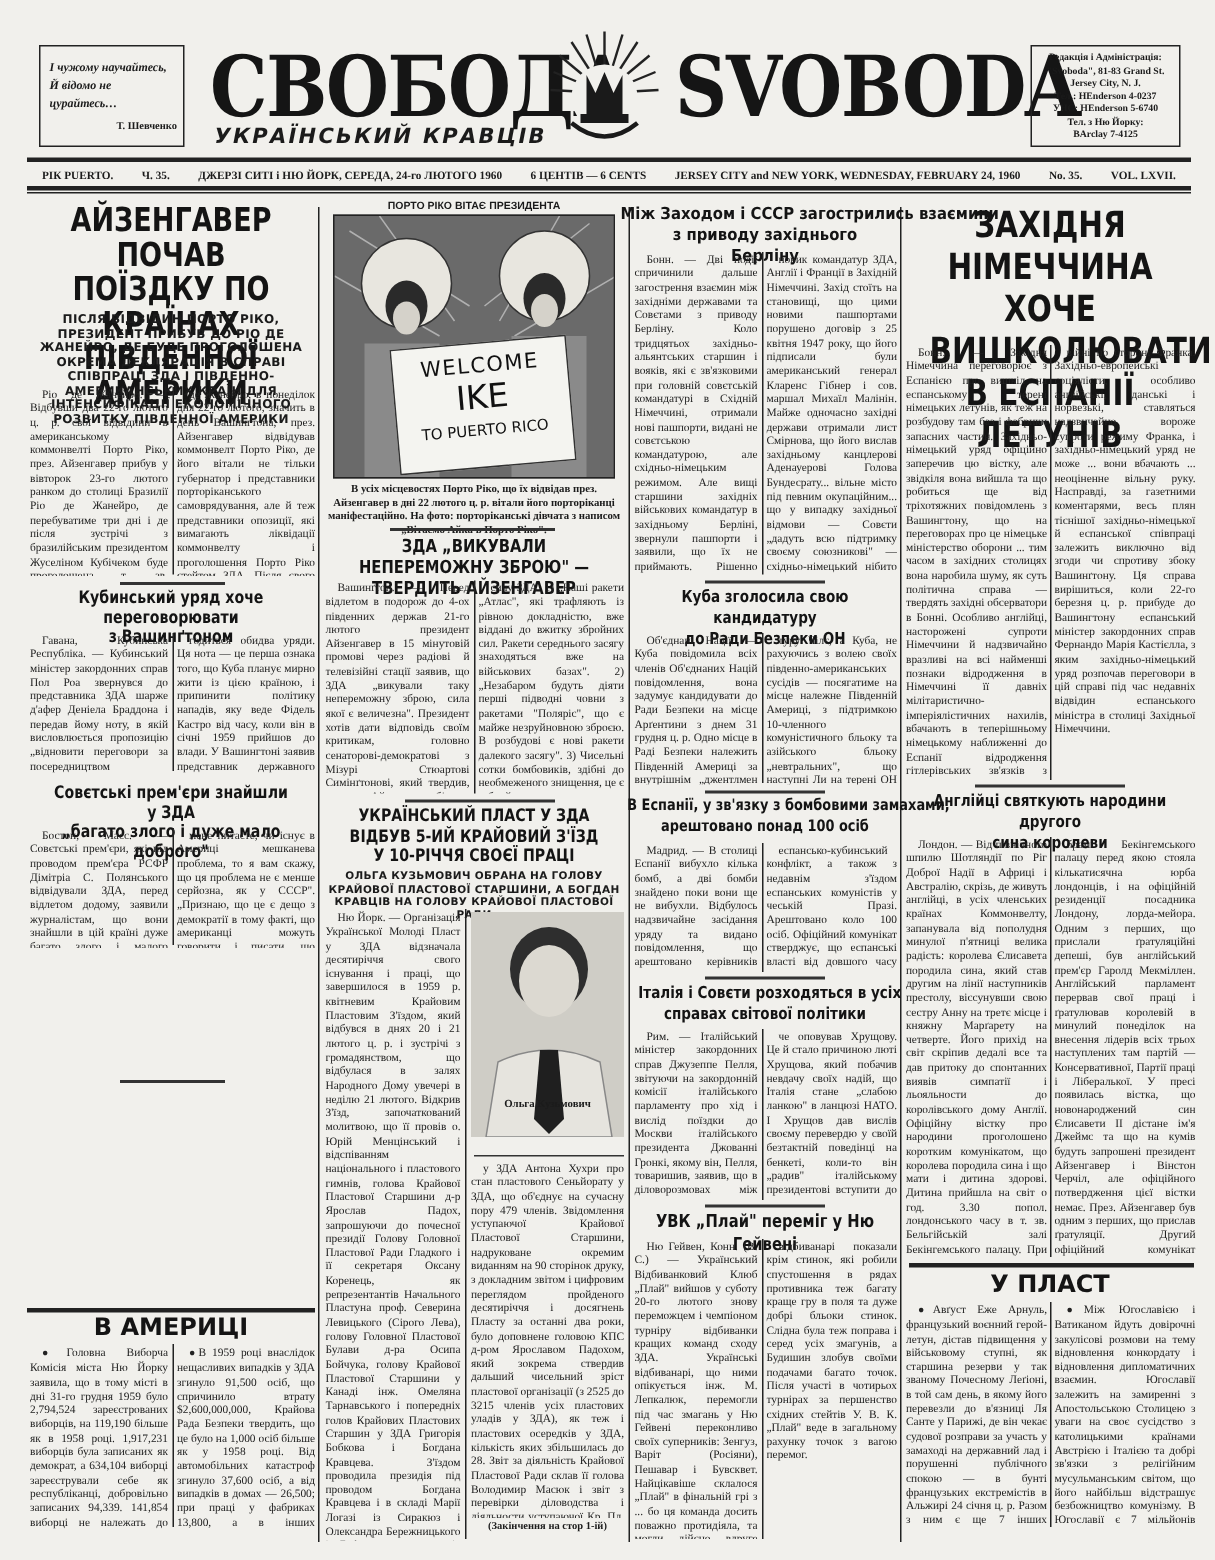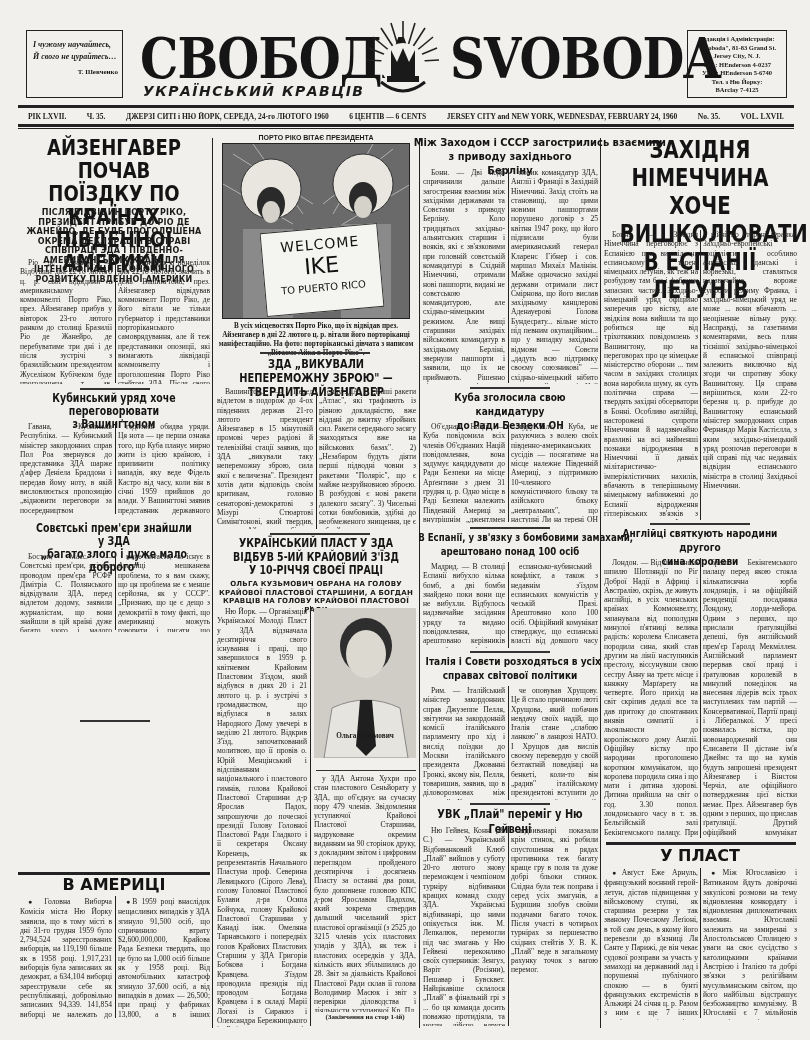--- a/index.html
+++ b/index.html
@@ -102,21 +102,21 @@
     }
     .bullet::before { content: "\25CF "; font-size: 7px; }
   </style>
 </head>
 <body>
 
 <div class="page">
 
   <div class="quote-box">
     <div>І чужому научайтесь,</div>
-    <div>Й свого не цурайтесь…</div>
+    <div>Й відомо не цурайтесь…</div>
     <div class="sig">Т. Шевченко</div>
   </div>
 
   <div class="title-ua">СВОБОДА</div>
   <div class="sub-ua">УКРАЇНСЬКИЙ КРАВЦІВ</div>
 
   <div class="emblem">
     <svg width="80" height="80" viewBox="0 0 80 80">
       <g stroke="#222" stroke-width="1.6">
         <line x1="40" y1="42" x2="4" y2="40"></line>
@@ -145,21 +145,21 @@
     <div>"Svoboda", 81-83 Grand St.</div>
     <div>Jersey City, N. J.</div>
     <div>Тел.: HEnderson 4-0237</div>
     <div>УНС: HEnderson 5-6740</div>
     <div>Тел. з Ню Йорку:</div>
     <div>BArclay 7-4125</div>
   </div>
 
   <div class="rule-top"></div>
   <div class="dateline">
-    <span>РІК LXVII.</span>
+    <span>РІК PUERTO.</span>
     <span>Ч. 35.</span>
     <span>ДЖЕРЗІ СИТІ і НЮ ЙОРК, СЕРЕДА, 24-го ЛЮТОГО 1960</span>
     <span>6 ЦЕНТІВ — 6 CENTS</span>
     <span>JERSEY CITY and NEW YORK, WEDNESDAY, FEBRUARY 24, 1960</span>
     <span>No. 35.</span>
     <span>VOL. LXVII.</span>
   </div>
   <div class="rule-bot"></div>
   <div class="rule-bot2"></div>
 

